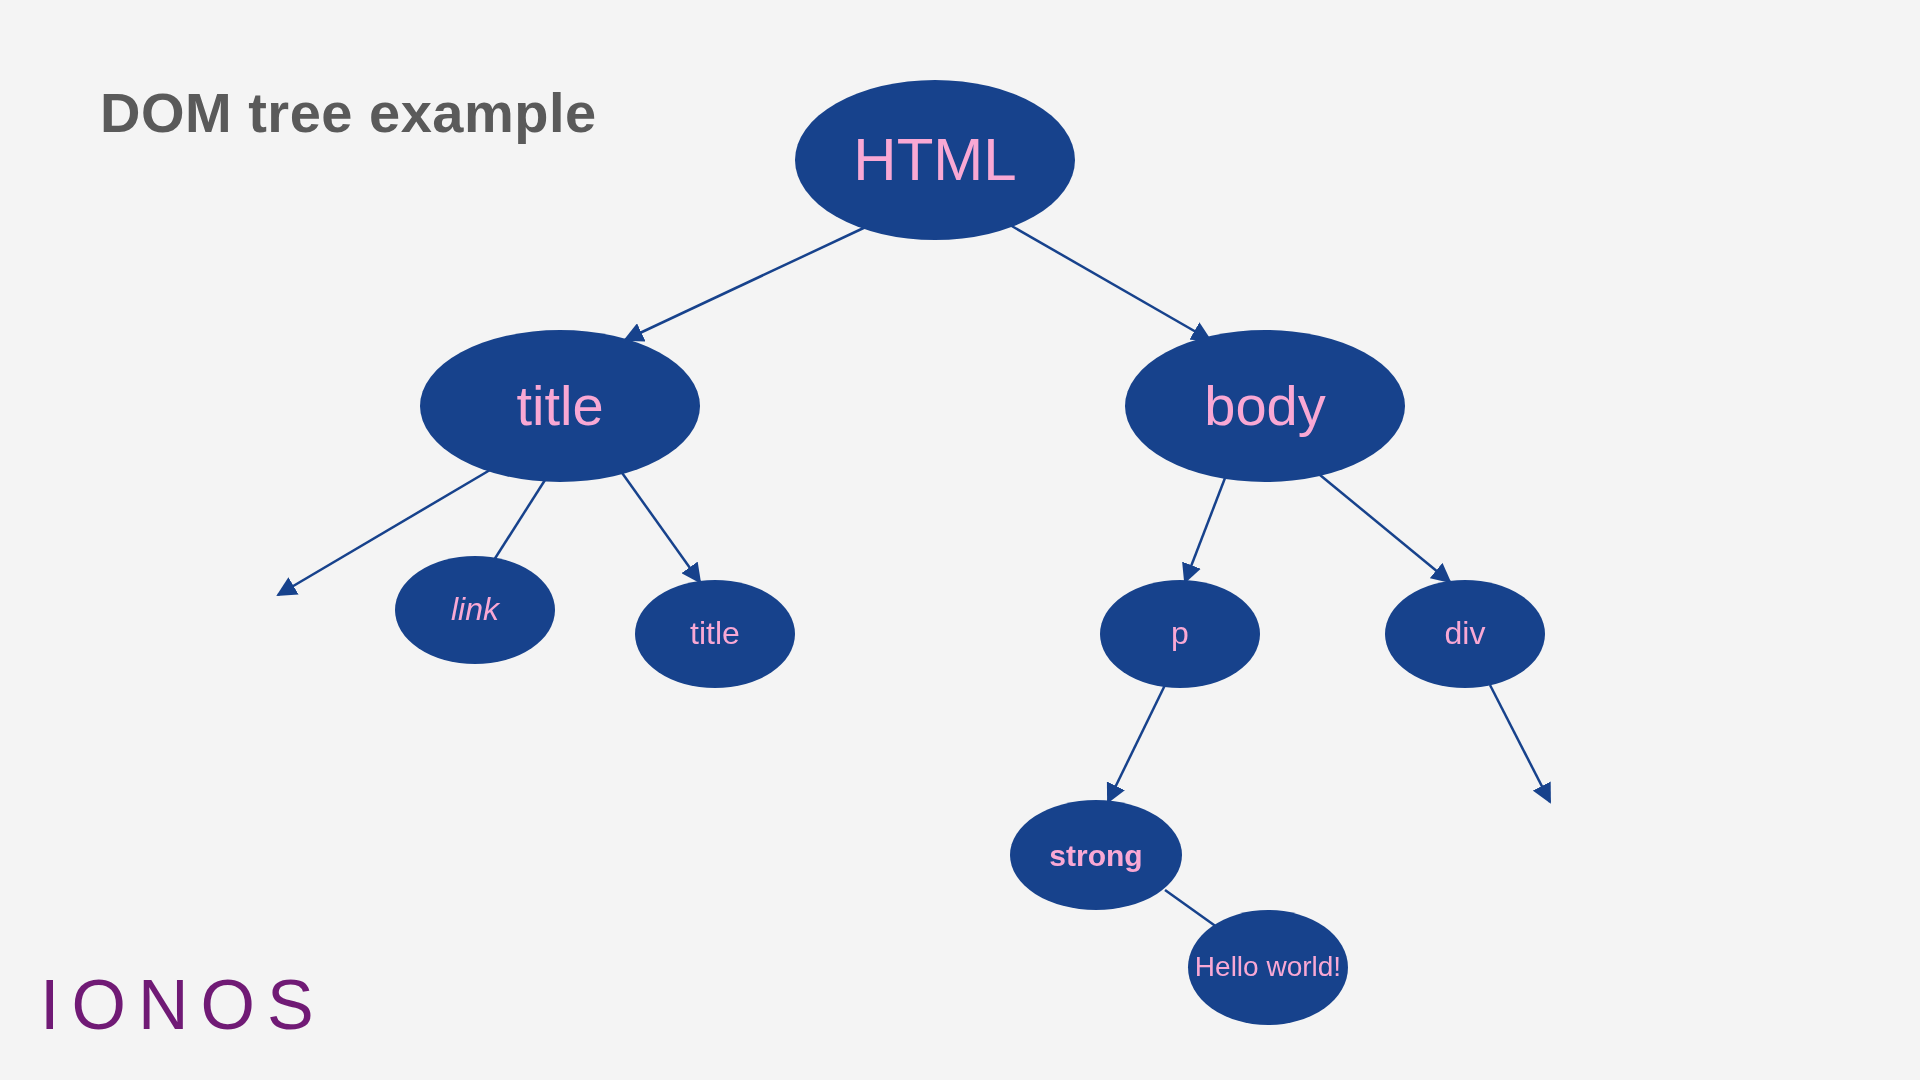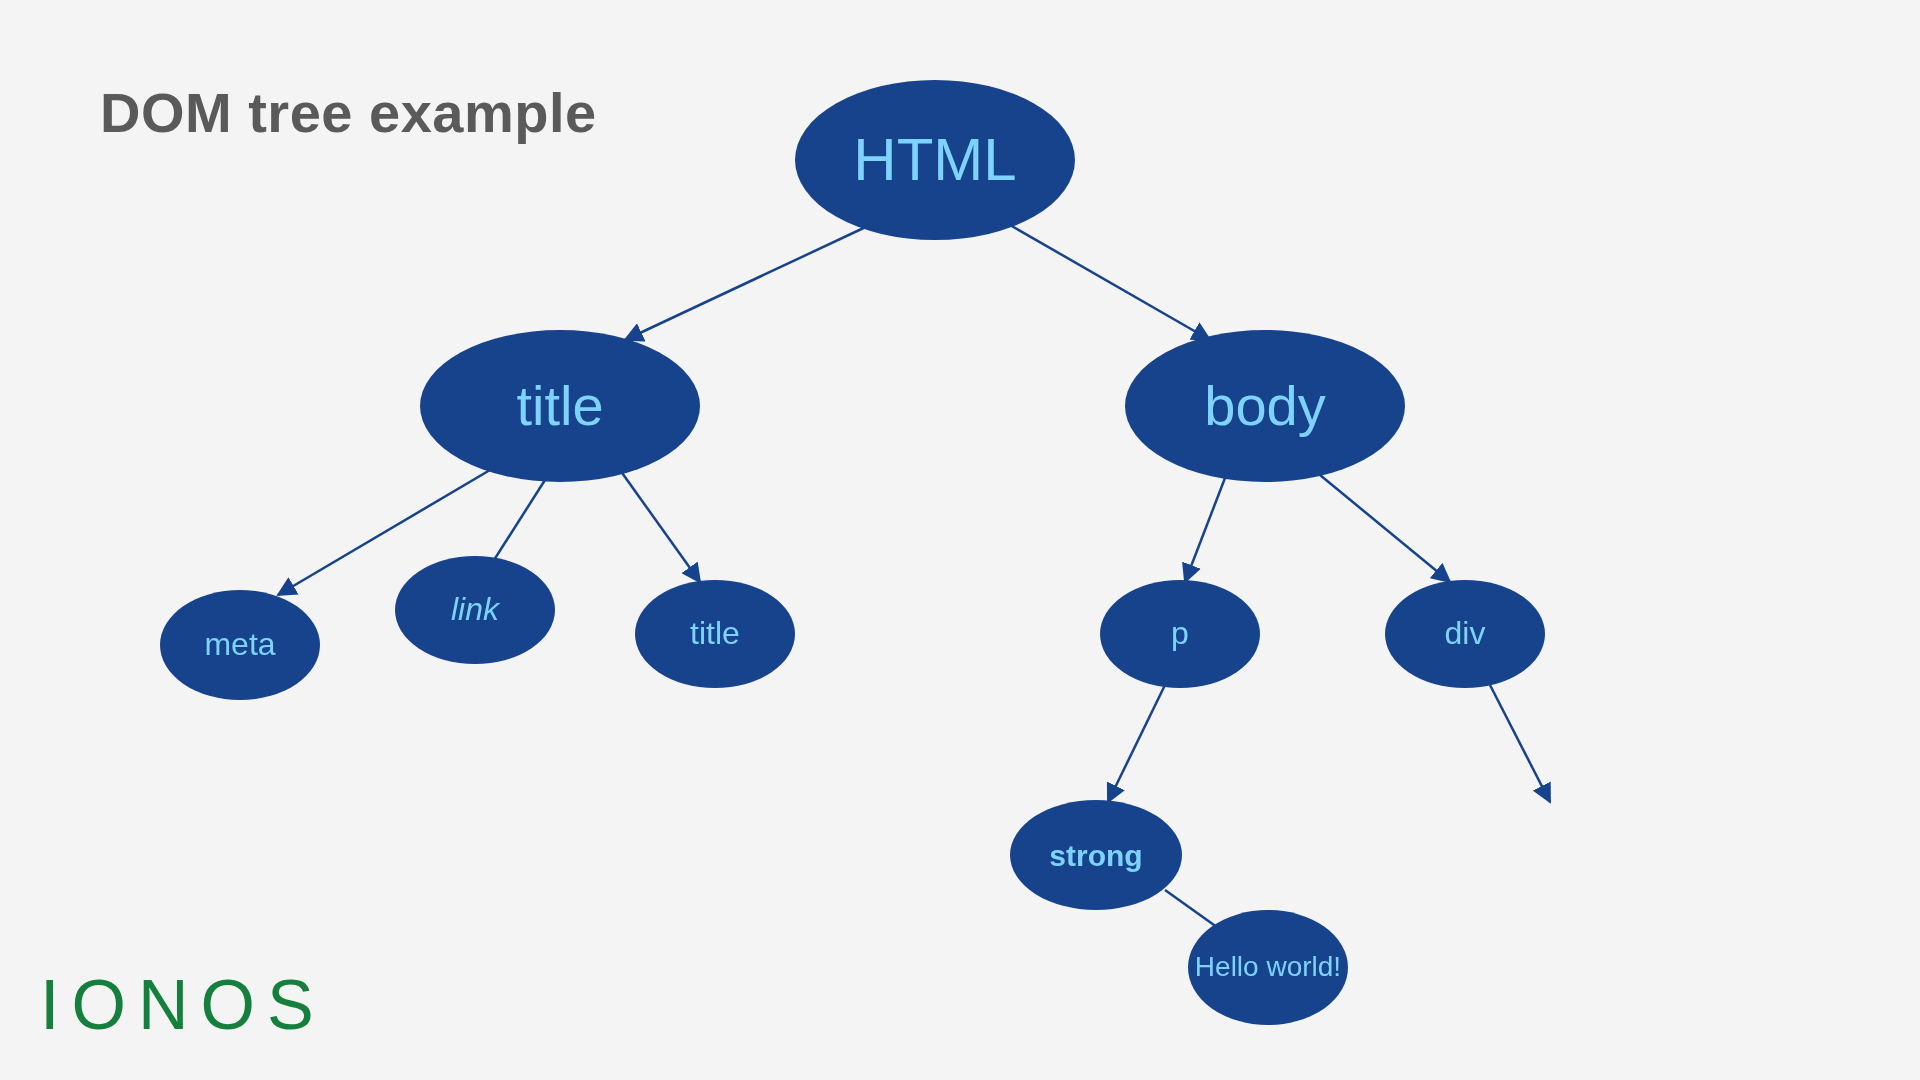--- a/index.html
+++ b/index.html
@@ -21,21 +21,21 @@
     left: 100px;
     top: 80px;
     font-size: 56px;
     font-weight: 700;
     color: #5a5a5a;
     letter-spacing: 0.5px;
   }
   .node {
     position: absolute;
     background: #17428c;
-    color: #7dd3fc;
+    color: #f9a8d4;
     border-radius: 50%;
     display: flex;
     align-items: center;
     justify-content: center;
     text-align: left;
     line-height: 1.1;
   }
   .n-html   { left: 795px;  top:  80px; width: 280px; height: 160px; font-size: 60px; }
   .n-head   { left: 420px;  top: 330px; width: 280px; height: 152px; font-size: 56px; }
   .n-body   { left:1125px;  top: 330px; width: 280px; height: 152px; font-size: 56px; }
@@ -55,21 +55,21 @@
     pointer-events: none;
   }
   .edge { stroke: #17428c; stroke-width: 2.5; fill: none; }
   .logo {
     position: absolute;
     left: 40px;
     bottom: 35px;
     font-size: 70px;
     font-weight: 400;
     letter-spacing: 12px;
-    color: #15803d;
+    color: #701a75;
     font-family: "Arial Narrow", Arial, sans-serif;
   }
 </style>
 </head>
 <body>
 
 <div class="canvas">
 
   <div class="title">DOM tree example</div>
 
@@ -87,21 +87,20 @@
     <line class="edge" x1="1225" y1="478" x2="1185" y2="582" marker-end="url(#arrow)"></line>
     <line class="edge" x1="1320" y1="475" x2="1450" y2="582" marker-end="url(#arrow)"></line>
     <line class="edge" x1="1165" y1="685" x2="1108" y2="802" marker-end="url(#arrow)"></line>
     <line class="edge" x1="1490" y1="685" x2="1550" y2="802" marker-end="url(#arrow)"></line>
     <line class="edge" x1="1165" y1="890" x2="1235" y2="940" marker-end="url(#arrow)"></line>
   </svg>
 
   <div class="node n-html">HTML</div>
   <div class="node n-head">title</div>
   <div class="node n-body">body</div>
-  <div class="node n-meta">meta</div>
   <div class="node n-link">link</div>
   <div class="node n-title">title</div>
   <div class="node n-p">p</div>
   <div class="node n-div">div</div>
   <div class="node n-strong">strong</div>
   <div class="node n-hello">Hello world!</div>
 
   <div class="logo">IONOS</div>
 </div>
 

